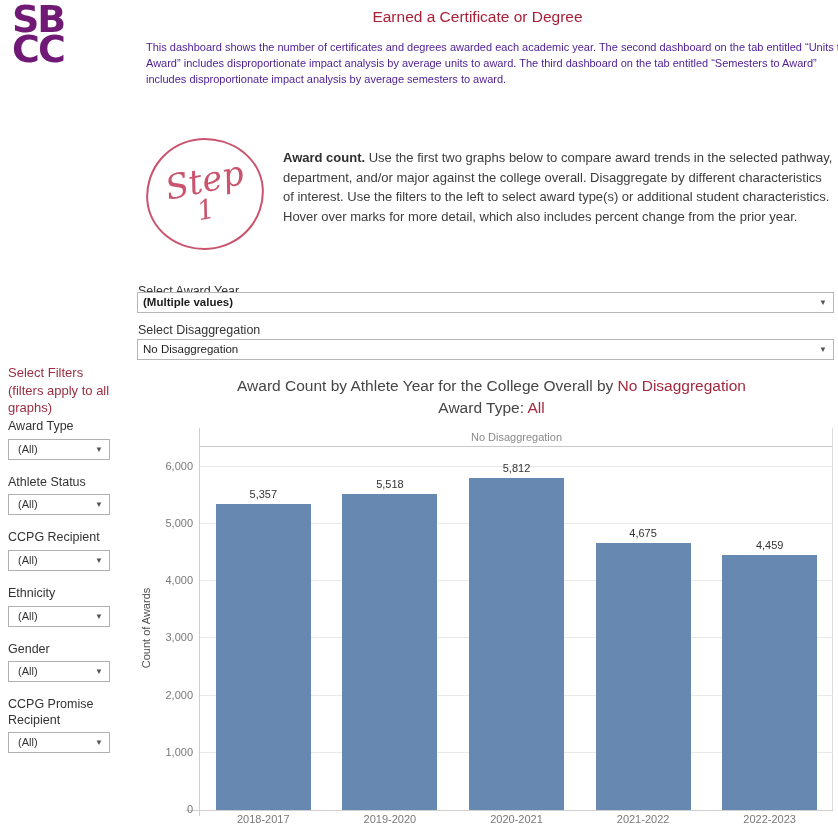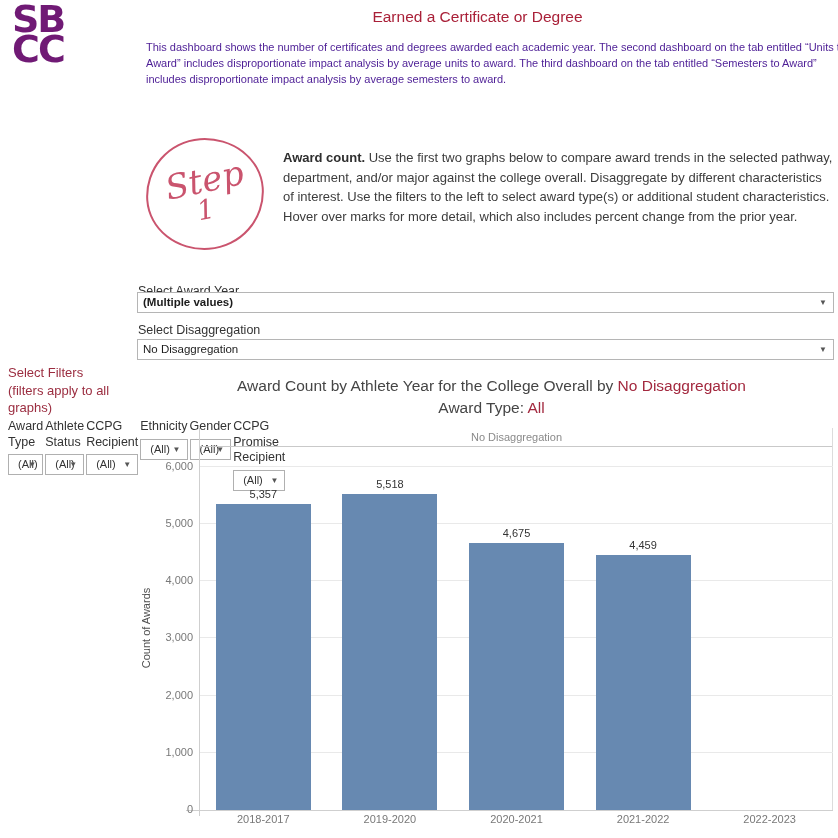--- a/index.html
+++ b/index.html
@@ -41,21 +41,21 @@
   .dropdown .arrow{position:absolute;right:6px;top:0;font-size:8px;color:#555;line-height:20px;}
   .dd-year{left:137px;top:292px;width:690px;font-weight:bold;}
   .dd-disagg{left:137px;top:339px;width:690px;}
   .lbl-year{top:284px;}
   .lbl-disagg{top:323px;}
 
   
   .sidebar-heading{position:absolute;left:8px;top:364px;width:106px;color:#9b2d40;
                    font-size:13px;line-height:1.35;}
   .filters{position:absolute;left:8px;top:419px;width:102px;display:flex;
-           flex-direction:row;gap:2px;}
+           flex-direction:column;gap:15px;}
   .filter-group .f-label{font-size:12.5px;color:#333;line-height:1.25;margin-bottom:4px;}
   .filter-dd{position:relative;border:1px solid #b0b0b0;height:19px;font-size:11px;
              color:#333;line-height:19px;padding-left:9px;cursor:pointer;background:#fff;}
   .filter-dd .arrow{position:absolute;right:6px;top:0;font-size:8px;color:#555;line-height:20px;}
 
   
   .chart-title{position:absolute;left:145px;top:377px;width:693px;text-align:center;
                font-size:15.5px;color:#454545;}
   .chart-subtitle{position:absolute;left:145px;top:399px;width:693px;text-align:center;
                   font-size:15.5px;color:#454545;}
@@ -166,20 +166,24 @@
       <div class="bars">
         <div class="bar-slot">
           <div class="bar-value">5,357</div>
           <div class="bar" style="height: 306.403px; background: rgb(103, 137, 177);"></div>
         </div>
         <div class="bar-slot">
           <div class="bar-value">5,518</div>
           <div class="bar" style="height: 315.612px; background: rgb(103, 137, 177);"></div>
         </div>
         <div class="bar-slot">
+          <div class="bar-value">5,812</div>
+          <div class="bar" style="height: 332.427px; background: rgb(103, 137, 177);"></div>
+        </div>
+        <div class="bar-slot">
           <div class="bar-value">4,675</div>
           <div class="bar" style="height: 267.395px; background: rgb(103, 137, 177);"></div>
         </div>
         <div class="bar-slot">
           <div class="bar-value">4,459</div>
           <div class="bar" style="height: 255.04px; background: rgb(103, 137, 177);"></div>
         </div>
       </div>
     </div>
   <div id="yticks">

